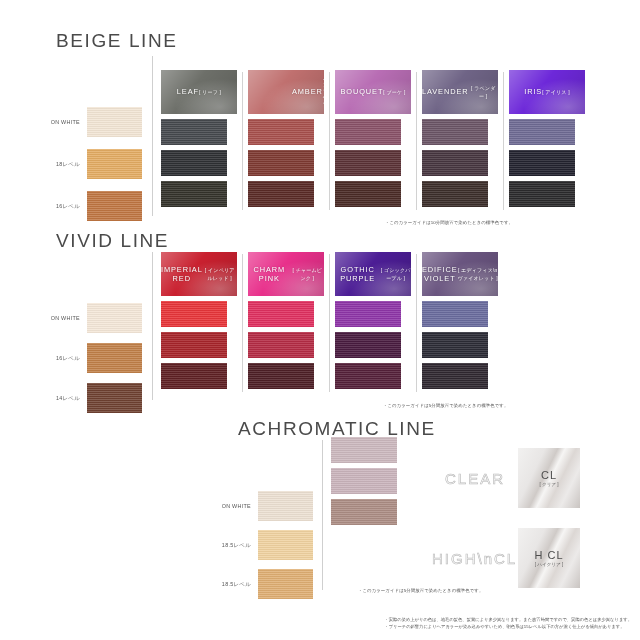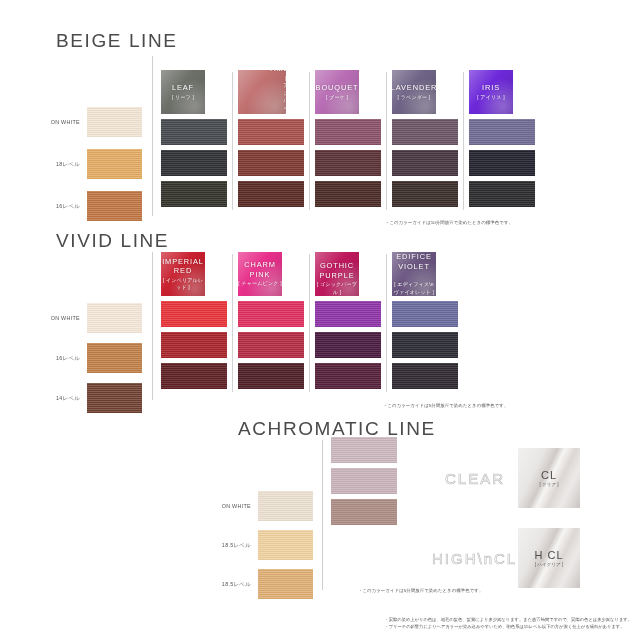--- a/index.html
+++ b/index.html
@@ -53,23 +53,23 @@
 
   
   .grid { position:absolute; display:flex; }
   .col { display:flex; flex-direction:column; position:relative; }
   .col + .col { margin-left:11px; }
   .col-sep {
     position:absolute; left:-6px; top:2px; bottom:2px;
     width:1px; background:#d2d2d2;
   }
   .card {
-    width:44px; height:44px;
+    width:76px; height:44px;
     position:relative; overflow:hidden;
-    display:flex; flex-direction:column;
+    display:flex; flex-direction:row;
     align-items:center; justify-content:center;
     margin-bottom:5px;
   }
   .card .tex {
     position:absolute; inset:0;
     background-image:
       linear-gradient(128deg, rgba(255,255,255,.30) 0%, rgba(255,255,255,0) 42%, rgba(0,0,0,.16) 100%),
       radial-gradient(ellipse at 78% 84%, rgba(255,255,255,.34) 0%, rgba(255,255,255,0) 54%);
   }
   .card .nm {
@@ -243,21 +243,21 @@
           <div class="tex"></div>
           <div class="nm">CHARM PINK</div>
           <div class="jp">[ チャームピンク ]</div>
         </div>
         <div class="chip" style="background: rgb(224, 48, 96);"></div>
         <div class="chip" style="background: rgb(181, 44, 69);"></div>
         <div class="chip" style="background: rgb(78, 31, 38);"></div>
       </div>
       <div class="col">
         <div class="col-sep"></div>
-        <div class="card" style="background: #be185d; justify-content: flex-end;">
+        <div class="card" style="background: #4c1d95; justify-content: flex-end;">
           <div class="tex"></div>
           <div class="nm">GOTHIC PURPLE</div>
           <div class="jp">[ ゴシックパープル ]</div>
         </div>
         <div class="chip" style="background: rgb(143, 53, 168);"></div>
         <div class="chip" style="background: rgb(74, 27, 64);"></div>
         <div class="chip" style="background: rgb(85, 32, 58);"></div>
       </div>
       <div class="col">
         <div class="col-sep"></div>

